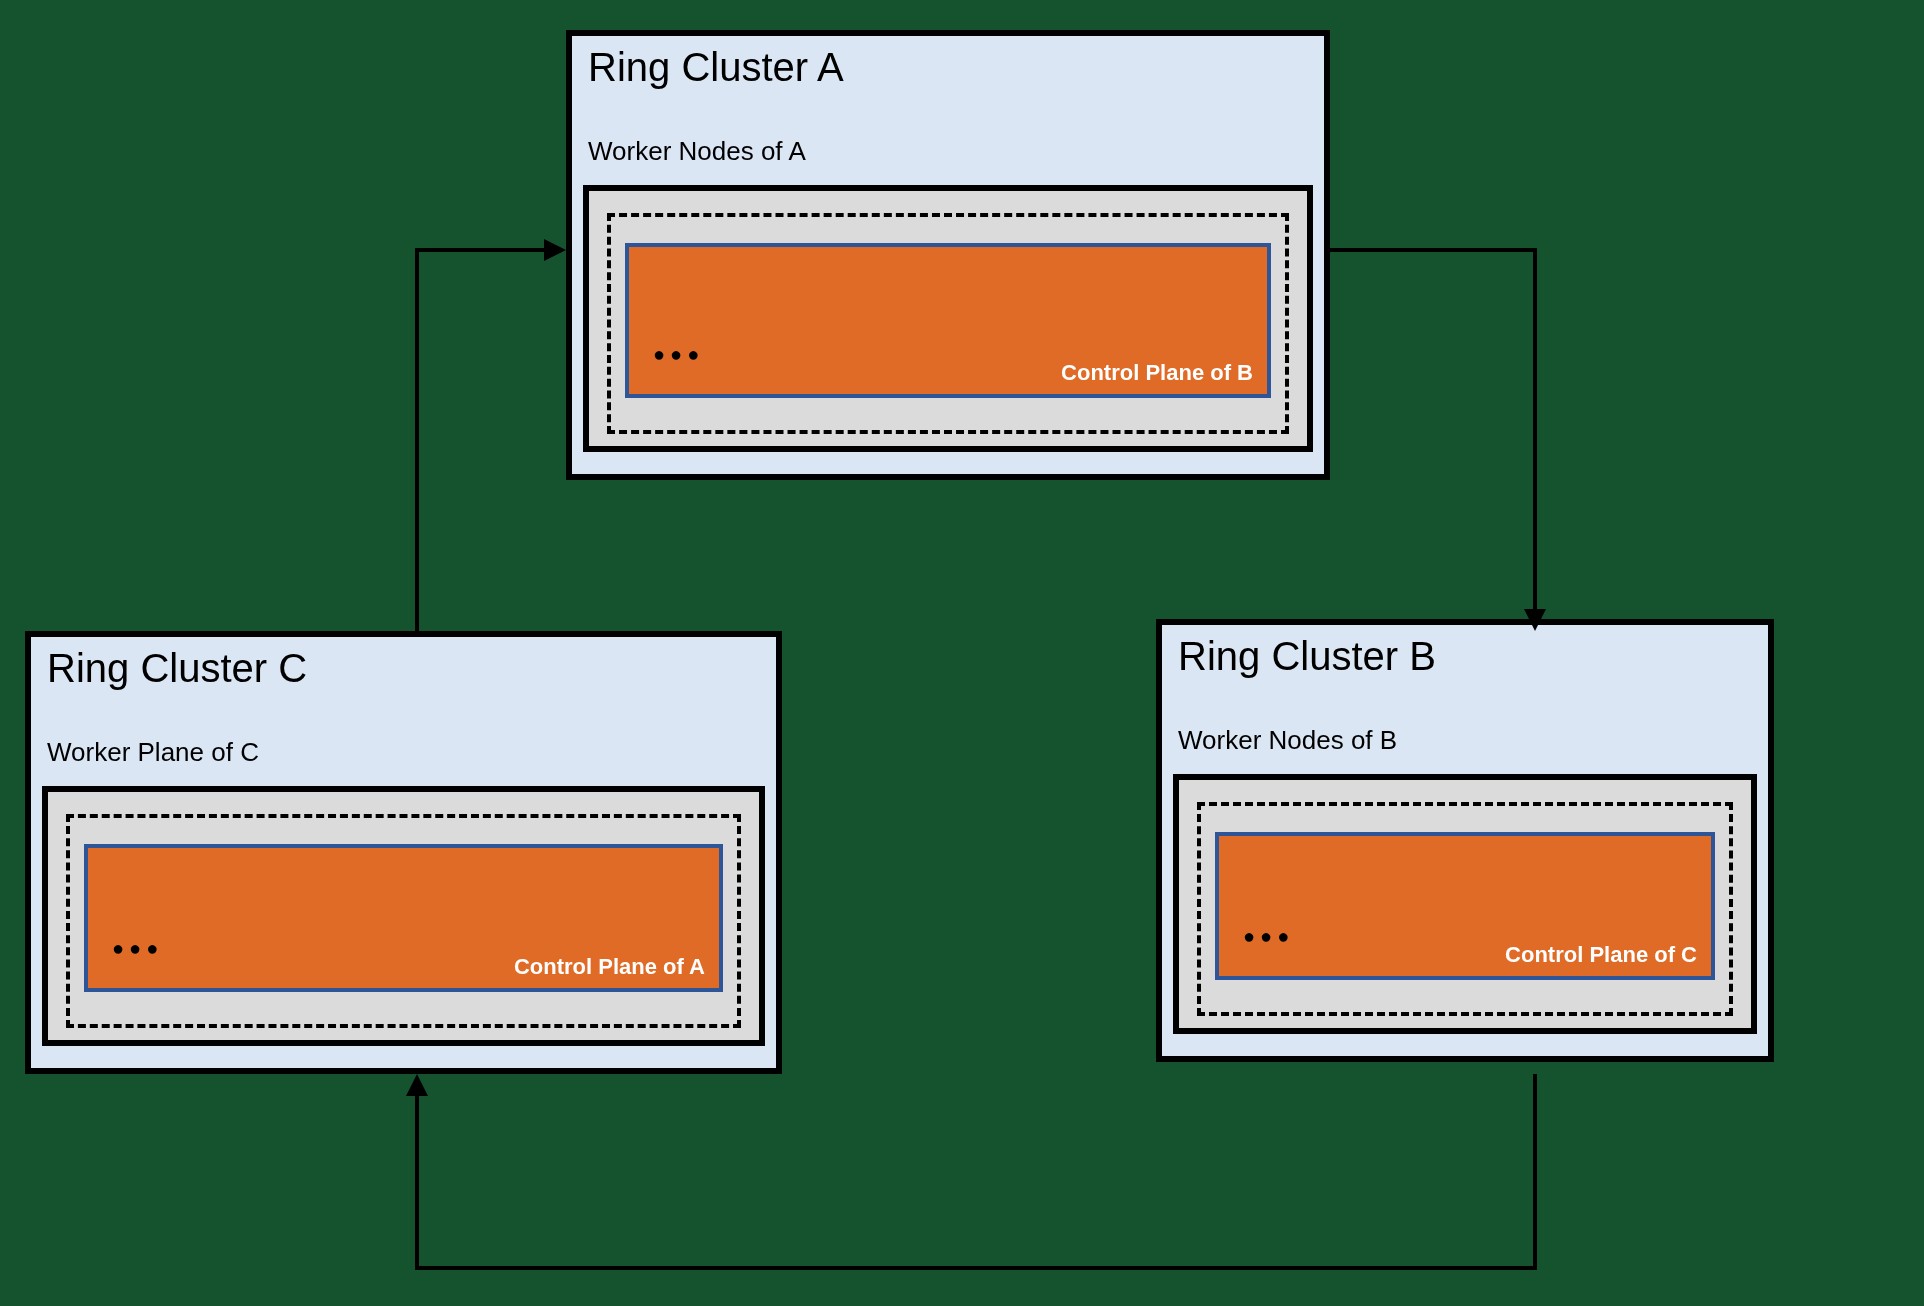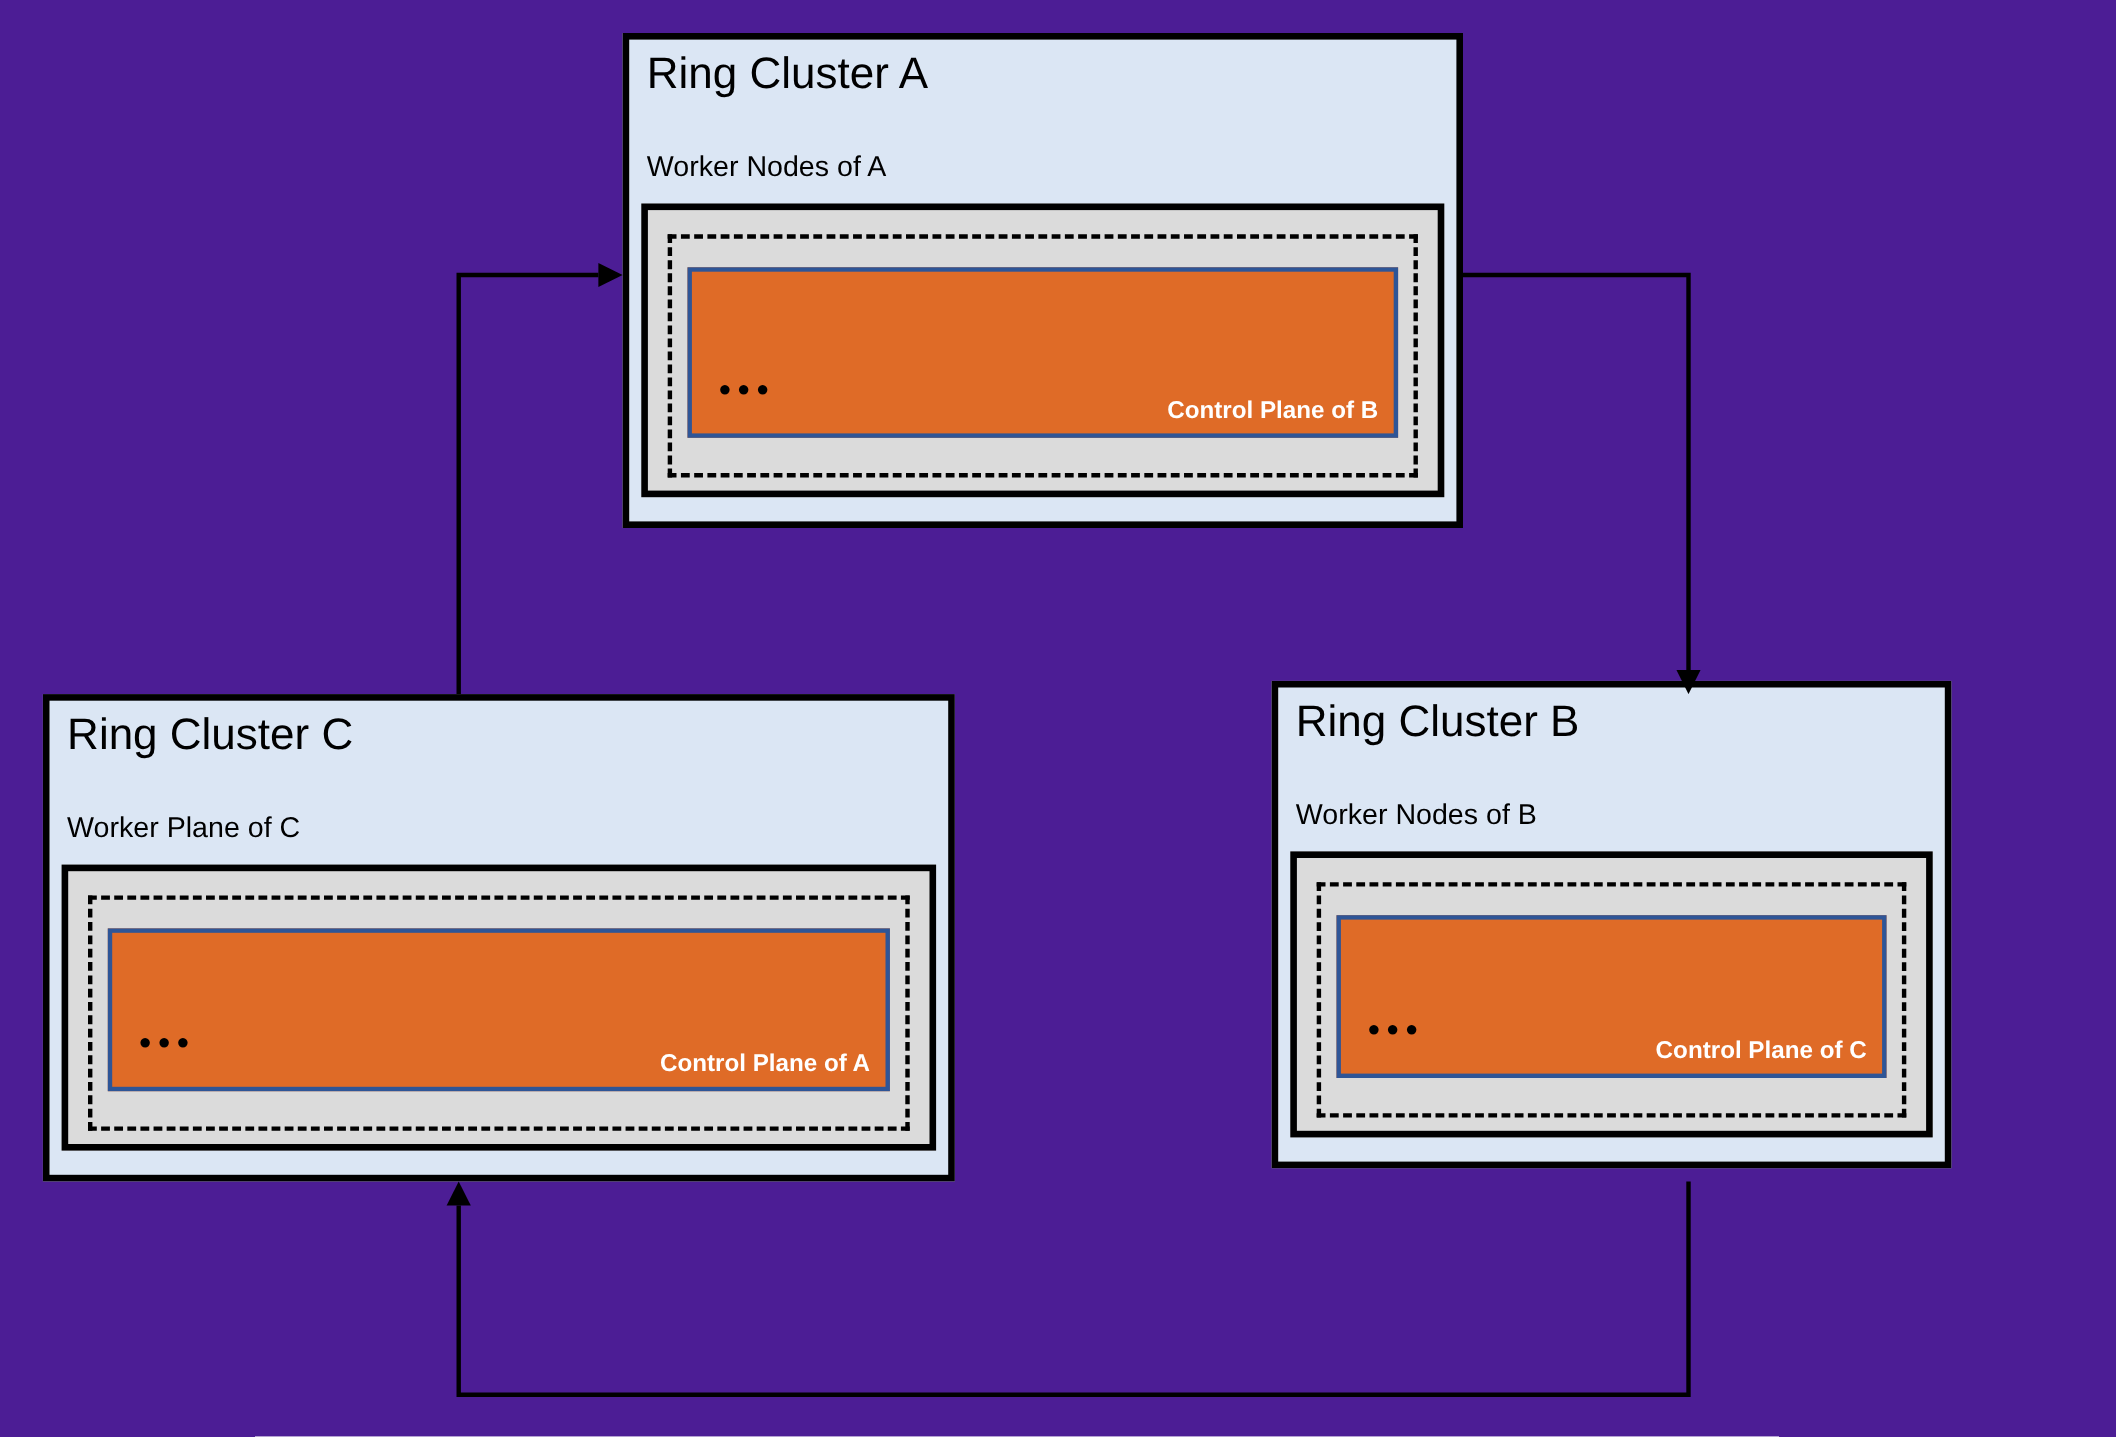--- a/index.html
+++ b/index.html
@@ -4,35 +4,35 @@
 <style>
   html, body {
     margin: 0;
     padding: 0;
     background: #ffffff;
   }
   #canvas {
     position: relative;
     width: 1924px;
     height: 1306px;
-    background: #4c1d95;
+    background: #14532d;
     font-family: "Liberation Sans", sans-serif;
     overflow: hidden;
   }
 
   
   .cluster {
     position: absolute;
     box-sizing: border-box;
     background: var(--cluster-bg);
     border: 6px solid var(--line-color);
   }
   .cluster-a { left: 566px; top: 30px;  width: 764px; height: 450px; }
   .cluster-b { left: 1156px; top: 619px; width: 618px; height: 443px; }
-  .cluster-c { left: 39px;  top: 631px; width: 829px; height: 443px; }
+  .cluster-c { left: 25px;  top: 631px; width: 757px; height: 443px; }
 
   .title-row {
     position: absolute;
     left: 16px;
     right: 14px;
     top: 6px;
     display: flex;
     justify-content: space-between;
     align-items: baseline;
     font-size: 40px;

